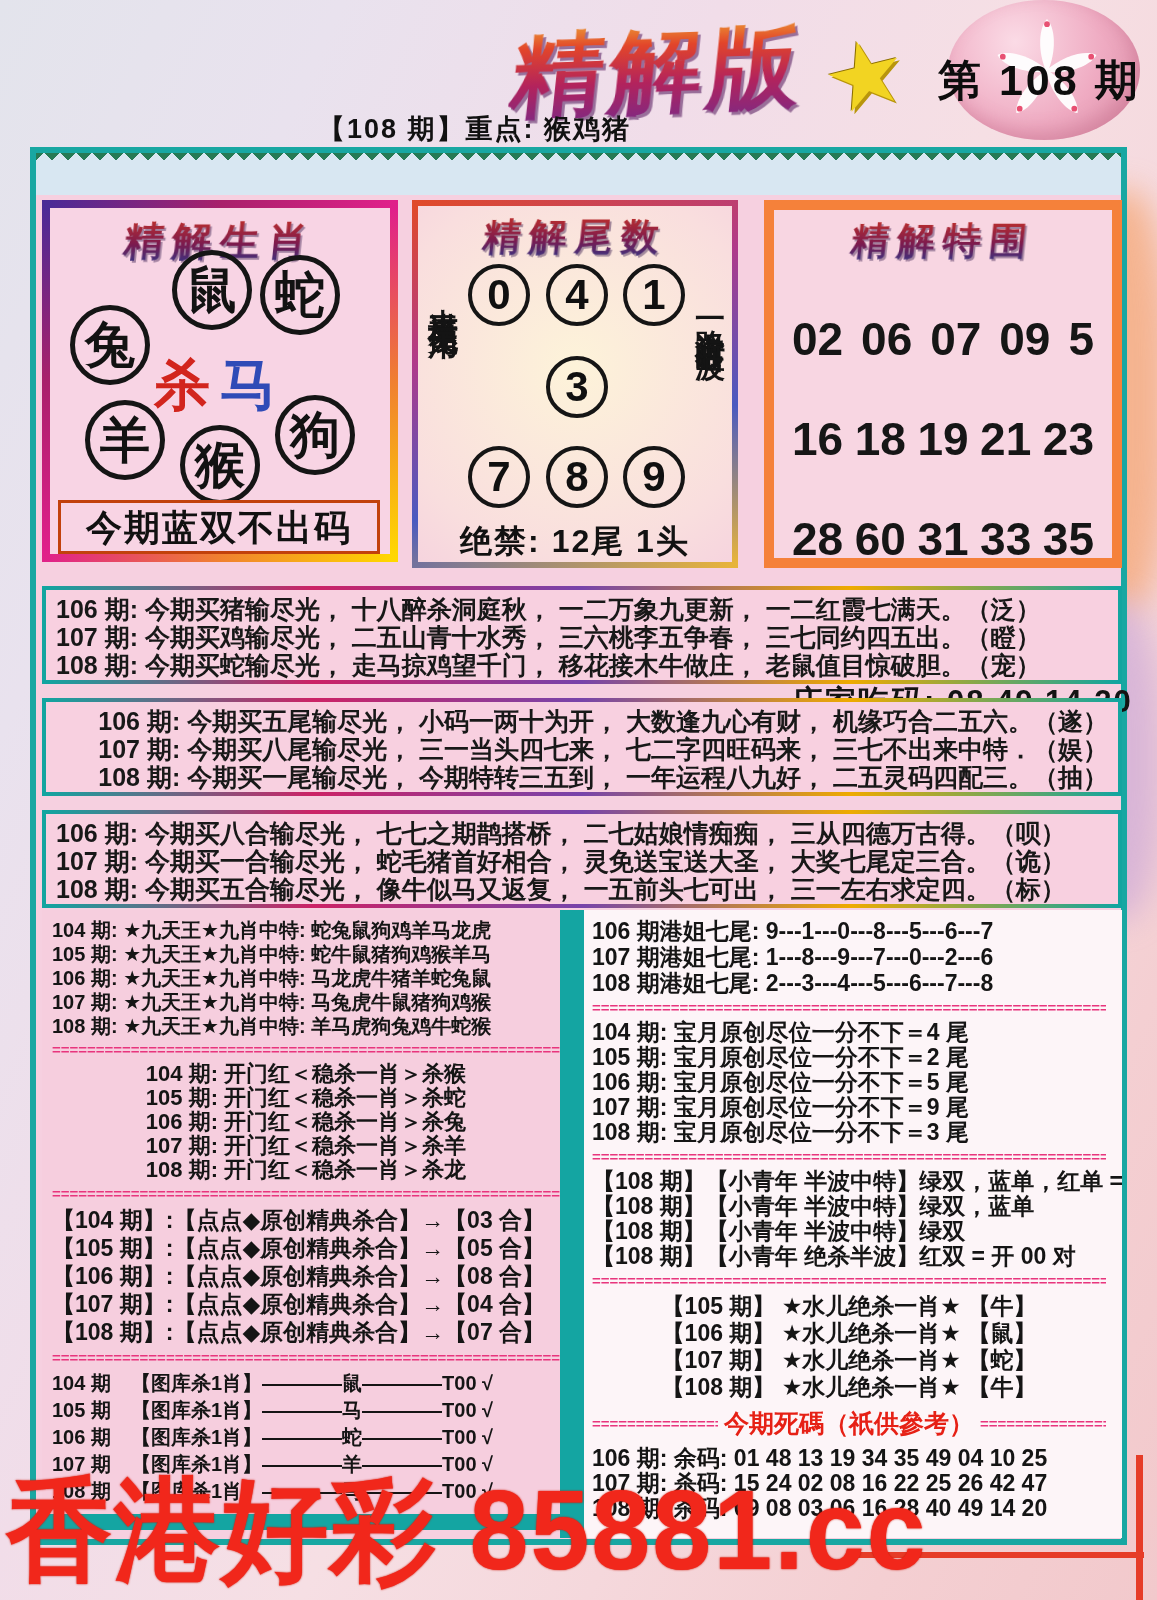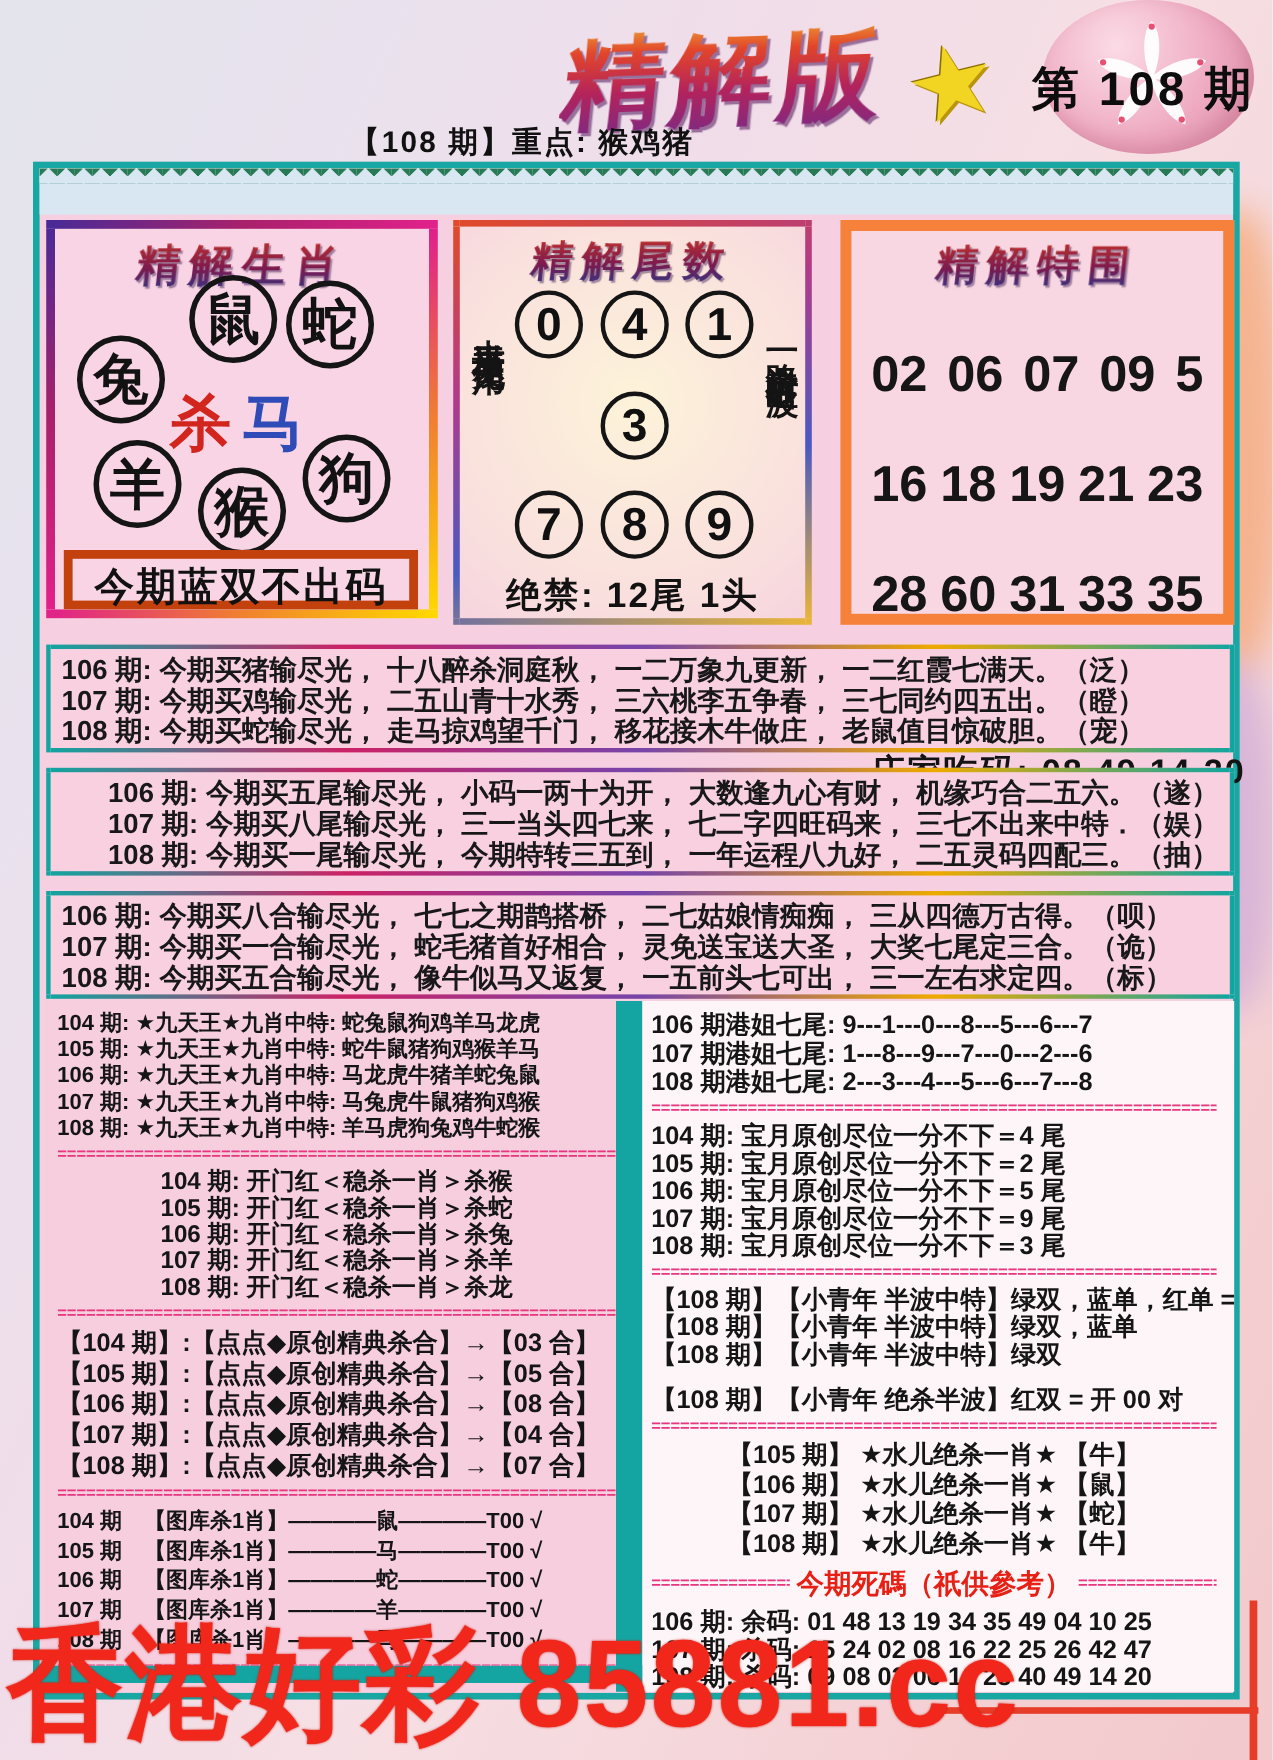--- a/index.html
+++ b/index.html
@@ -36,21 +36,21 @@
     background:radial-gradient(circle at 50% 45%,#fdf3d9 0%,#f9dede 75%,#f6d4de 100%);}
   .range{left:764px;top:200px;width:358px;height:368px;border:10px solid #f5813a;background:#f8d6e2;}
   .wordart{font-size:40px;font-weight:900;letter-spacing:8px;text-align:center;white-space:nowrap;
     background:linear-gradient(180deg,#c93326 0%,#7c1a4e 55%,#253a90 100%);
     -webkit-background-clip:text;background-clip:text;color:transparent;
     transform:skewX(-6deg);filter:drop-shadow(2px 2px 0 rgba(60,30,80,.45));margin-top:6px;}
   .zc{position:absolute;width:80px;height:80px;border:5px solid #151515;border-radius:50%;
     display:flex;align-items:center;justify-content:center;font-size:50px;font-weight:900;color:#121212;box-sizing:border-box;}
   .killrow{position:absolute;left:0;top:140px;width:100%;text-align:center;font-size:56px;font-weight:900;letter-spacing:10px;white-space:nowrap;}
   .killpre{color:#d2251d;} .killtgt{color:#2f4bb7;}
-  .notebox{position:absolute;left:8px;top:292px;width:322px;height:54px;border:8px solid #c2410c;
+  .notebox{position:absolute;left:8px;top:292px;width:322px;height:54px;border:3px solid #c2410c;
     font-size:36px;font-weight:900;color:#111;text-align:center;line-height:50px;letter-spacing:2px;box-sizing:border-box;background:#f8d4e4;}
   .tc{position:absolute;width:62px;height:62px;border:4px solid #151515;border-radius:50%;
     display:flex;align-items:center;justify-content:center;font-size:42px;font-weight:800;color:#101010;box-sizing:border-box;}
   .motto{position:absolute;writing-mode:vertical-rl;text-orientation:upright;font-size:30px;font-weight:800;color:#141414;letter-spacing:4px;}
   .tailfoot{position:absolute;left:0;top:314px;width:100%;text-align:center;font-size:32px;font-weight:800;color:#121212;letter-spacing:2px;}
   .num-row{display:flex;justify-content:space-between;padding:0 18px;font-size:46px;font-weight:800;line-height:56px;color:#161616;margin-top:44px;}
   .rangefoot{margin-top:14px;padding-left:18px;font-size:31px;font-weight:800;color:#131313;letter-spacing:2px;white-space:nowrap;}
   
   .versebox{left:42px;width:1080px;height:98px;border:4px solid;box-sizing:border-box;
     border-image:linear-gradient(90deg,#12a5a0,#cc2266,#7744aa,#eeaa00,#12a5a0) 1;background:#f8d0e0;padding:5px 10px;}
@@ -240,21 +240,21 @@
       <div class="colline">105 期:  宝月原创尽位一分不下＝2 尾</div>
       <div class="colline">106 期:  宝月原创尽位一分不下＝5 尾</div>
       <div class="colline">107 期:  宝月原创尽位一分不下＝9 尾</div>
       <div class="colline">108 期:  宝月原创尽位一分不下＝3 尾</div>
     </div>
     <div class="sep">==========================================================================</div>
     <div class="xqn">
       <div class="colline">【108 期】【小青年 半波中特】绿双，蓝单，红单 === 开</div>
       <div class="colline">【108 期】【小青年 半波中特】绿双，蓝单</div>
       <div class="colline">【108 期】【小青年 半波中特】绿双</div>
-      <div class="colline" style="margin-top:16px;">【108 期】【小青年 绝杀半波】红双 = 开 00 对</div>
+      <div class="colline" style="">【108 期】【小青年 绝杀半波】红双 = 开 00 对</div>
     </div>
     <div class="sep">==========================================================================</div>
     <div class="shuier">
       <div class="colline">【105 期】 ★水儿绝杀一肖★ 【牛】</div>
       <div class="colline">【106 期】 ★水儿绝杀一肖★ 【鼠】</div>
       <div class="colline">【107 期】 ★水儿绝杀一肖★ 【蛇】</div>
       <div class="colline">【108 期】 ★水儿绝杀一肖★ 【牛】</div>
     </div>
     <div class="deadsep">
       <span class="sep s">=================</span>

